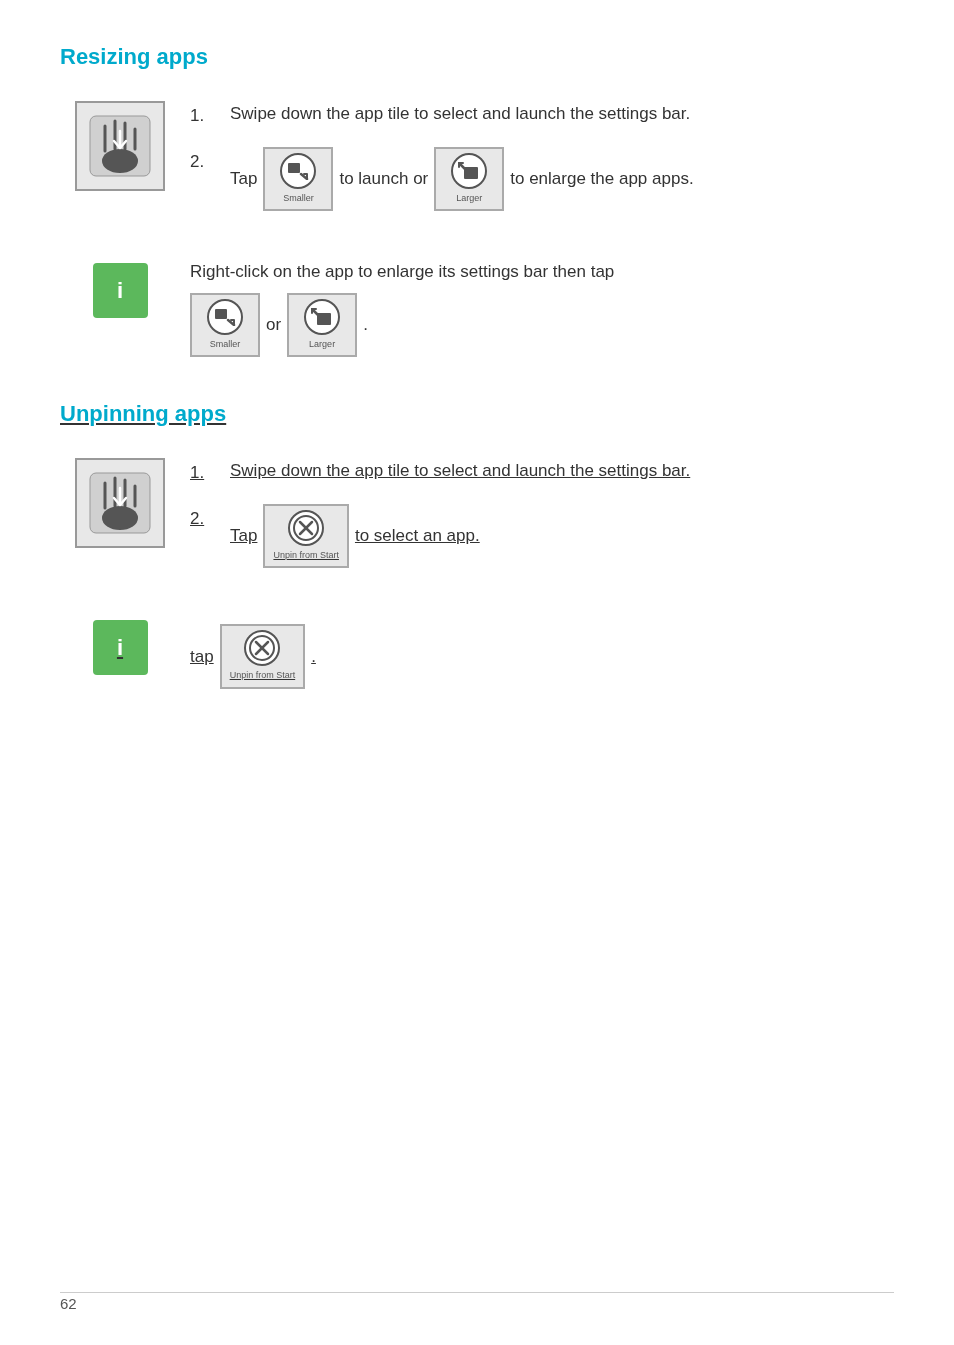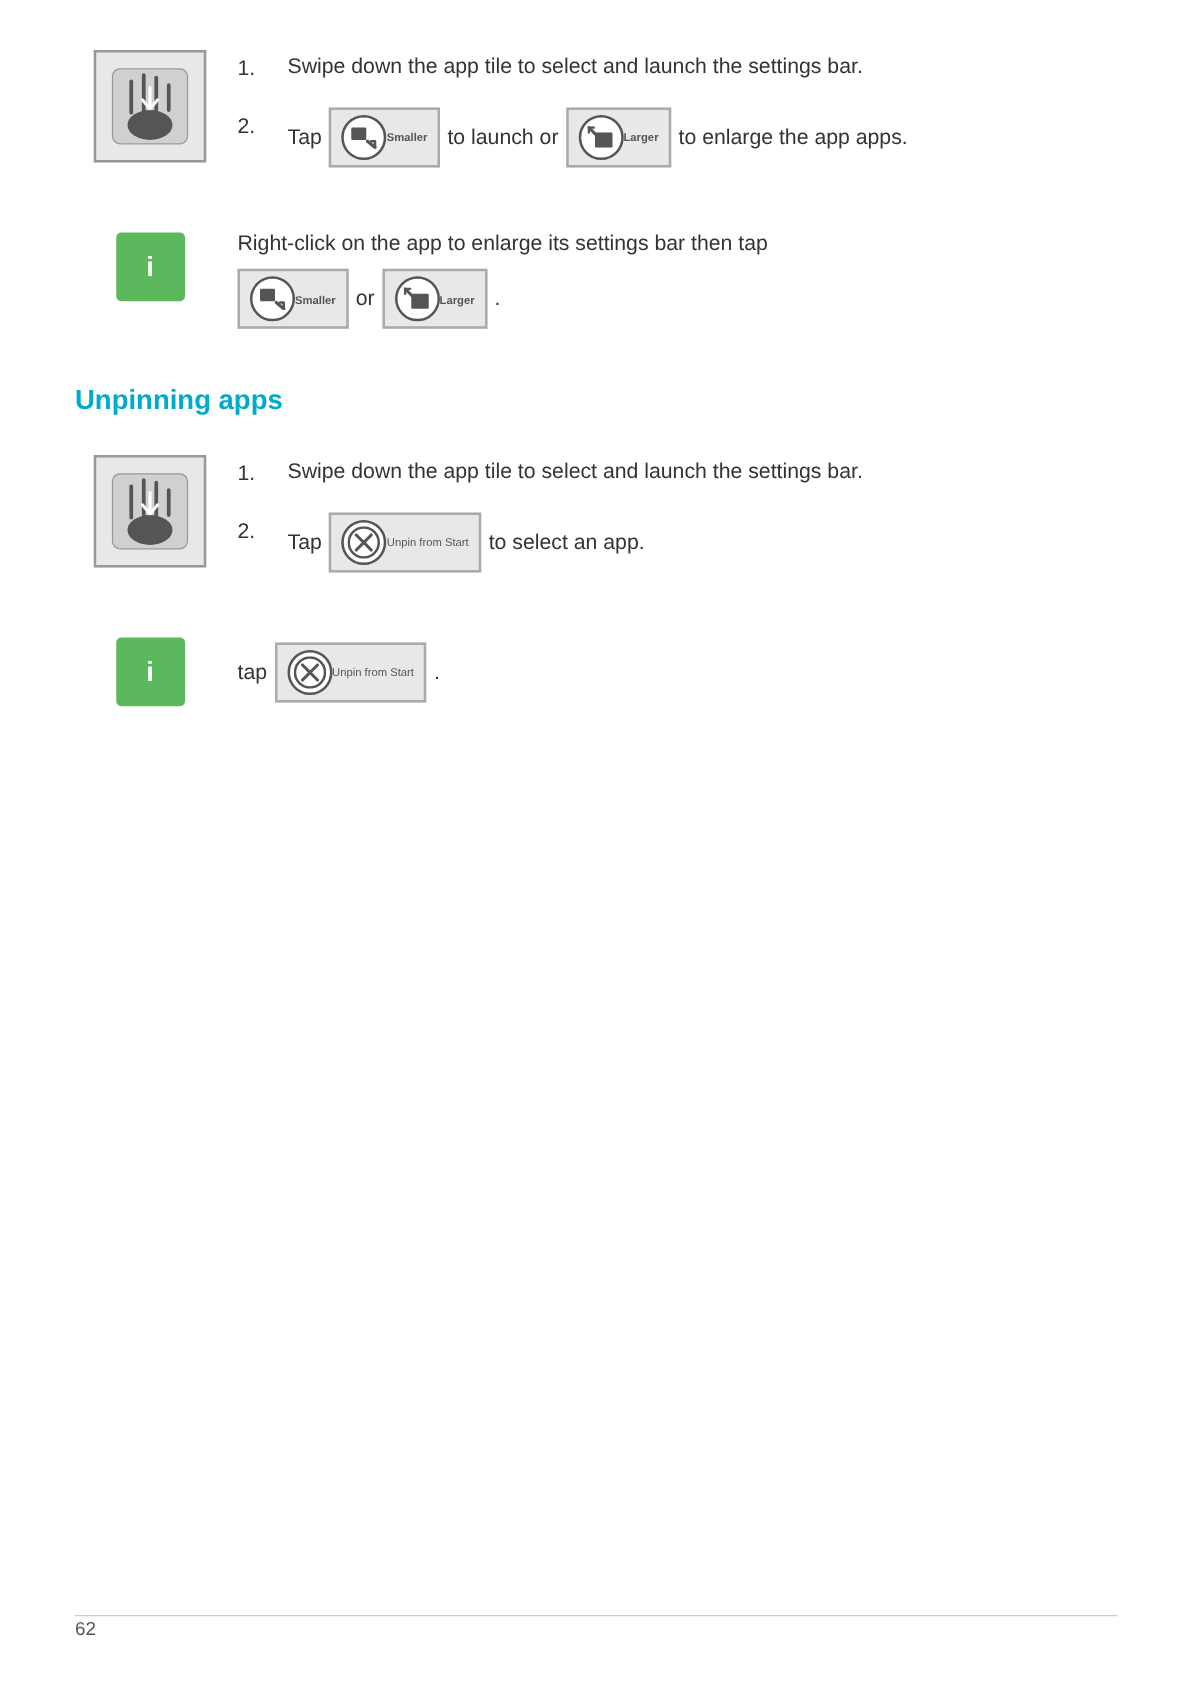--- a/index.html
+++ b/index.html
@@ -80,27 +80,27 @@
       align-items: center;
       justify-content: center;
       color: white;
       font-size: 22px;
       font-weight: bold;
     }
 
     
     .btn-icon {
       display: inline-flex;
+      flex-direction: column;
       align-items: center;
       justify-content: center;
       border: 2px solid #aaa;
       background: #e8e8e8;
       padding: 4px 8px;
       min-width: 70px;
-      font-weight: bold;
     }
 
     .btn-icon-inner {
       width: 36px;
       height: 36px;
       border: 2px solid #555;
       border-radius: 50%;
       display: flex;
       align-items: center;
       justify-content: center;
@@ -164,21 +164,21 @@
       border: 2px solid #999;
       background: #e8e8e8;
       display: flex;
       align-items: center;
       justify-content: center;
     }
 
     
     .unpin-btn {
       display: inline-flex;
-      flex-direction: row;
+      flex-direction: column;
       align-items: center;
       justify-content: center;
       border: 2px solid #aaa;
       background: #e8e8e8;
       padding: 4px 8px;
       min-width: 80px;
     }
 
     .unpin-inner {
       width: 36px;
@@ -189,20 +189,21 @@
       align-items: center;
       justify-content: center;
       background: #fff;
       font-size: 20px;
     }
   </style>
 </head>
 <body>
 
 <div class="section">
+  <div class="section-title">Resizing apps</div>
 
   <div class="instruction-block">
     <div class="icon-col">
       <div class="gesture-box">
         <svg width="70" height="70" viewBox="0 0 70 70">
 
           <rect x="5" y="5" width="60" height="60" rx="6" fill="#d0d0d0" stroke="#999" stroke-width="1"></rect>
 
           <line x1="20" y1="15" x2="20" y2="40" stroke="#555" stroke-width="3" stroke-linecap="round"></line>
           <line x1="30" y1="10" x2="30" y2="38" stroke="#555" stroke-width="3" stroke-linecap="round"></line>
@@ -288,21 +289,21 @@
             </svg>
           </div>
           <div class="btn-label">Larger</div>
         </div>
         <span>.</span>
       </div>
     </div>
   </div>
 </div>
 
-<div class="section" style="margin-top: 40px;">
+<div class="section" style="margin-top: 40px; text-decoration: underline;">
   <div class="section-title">Unpinning apps</div>
 
   <div class="instruction-block">
     <div class="icon-col">
       <div class="gesture-box">
         <svg width="70" height="70" viewBox="0 0 70 70">
           <rect x="5" y="5" width="60" height="60" rx="6" fill="#d0d0d0" stroke="#999" stroke-width="1"></rect>
           <line x1="20" y1="15" x2="20" y2="40" stroke="#555" stroke-width="3" stroke-linecap="round"></line>
           <line x1="30" y1="10" x2="30" y2="38" stroke="#555" stroke-width="3" stroke-linecap="round"></line>
           <line x1="40" y1="12" x2="40" y2="38" stroke="#555" stroke-width="3" stroke-linecap="round"></line>

